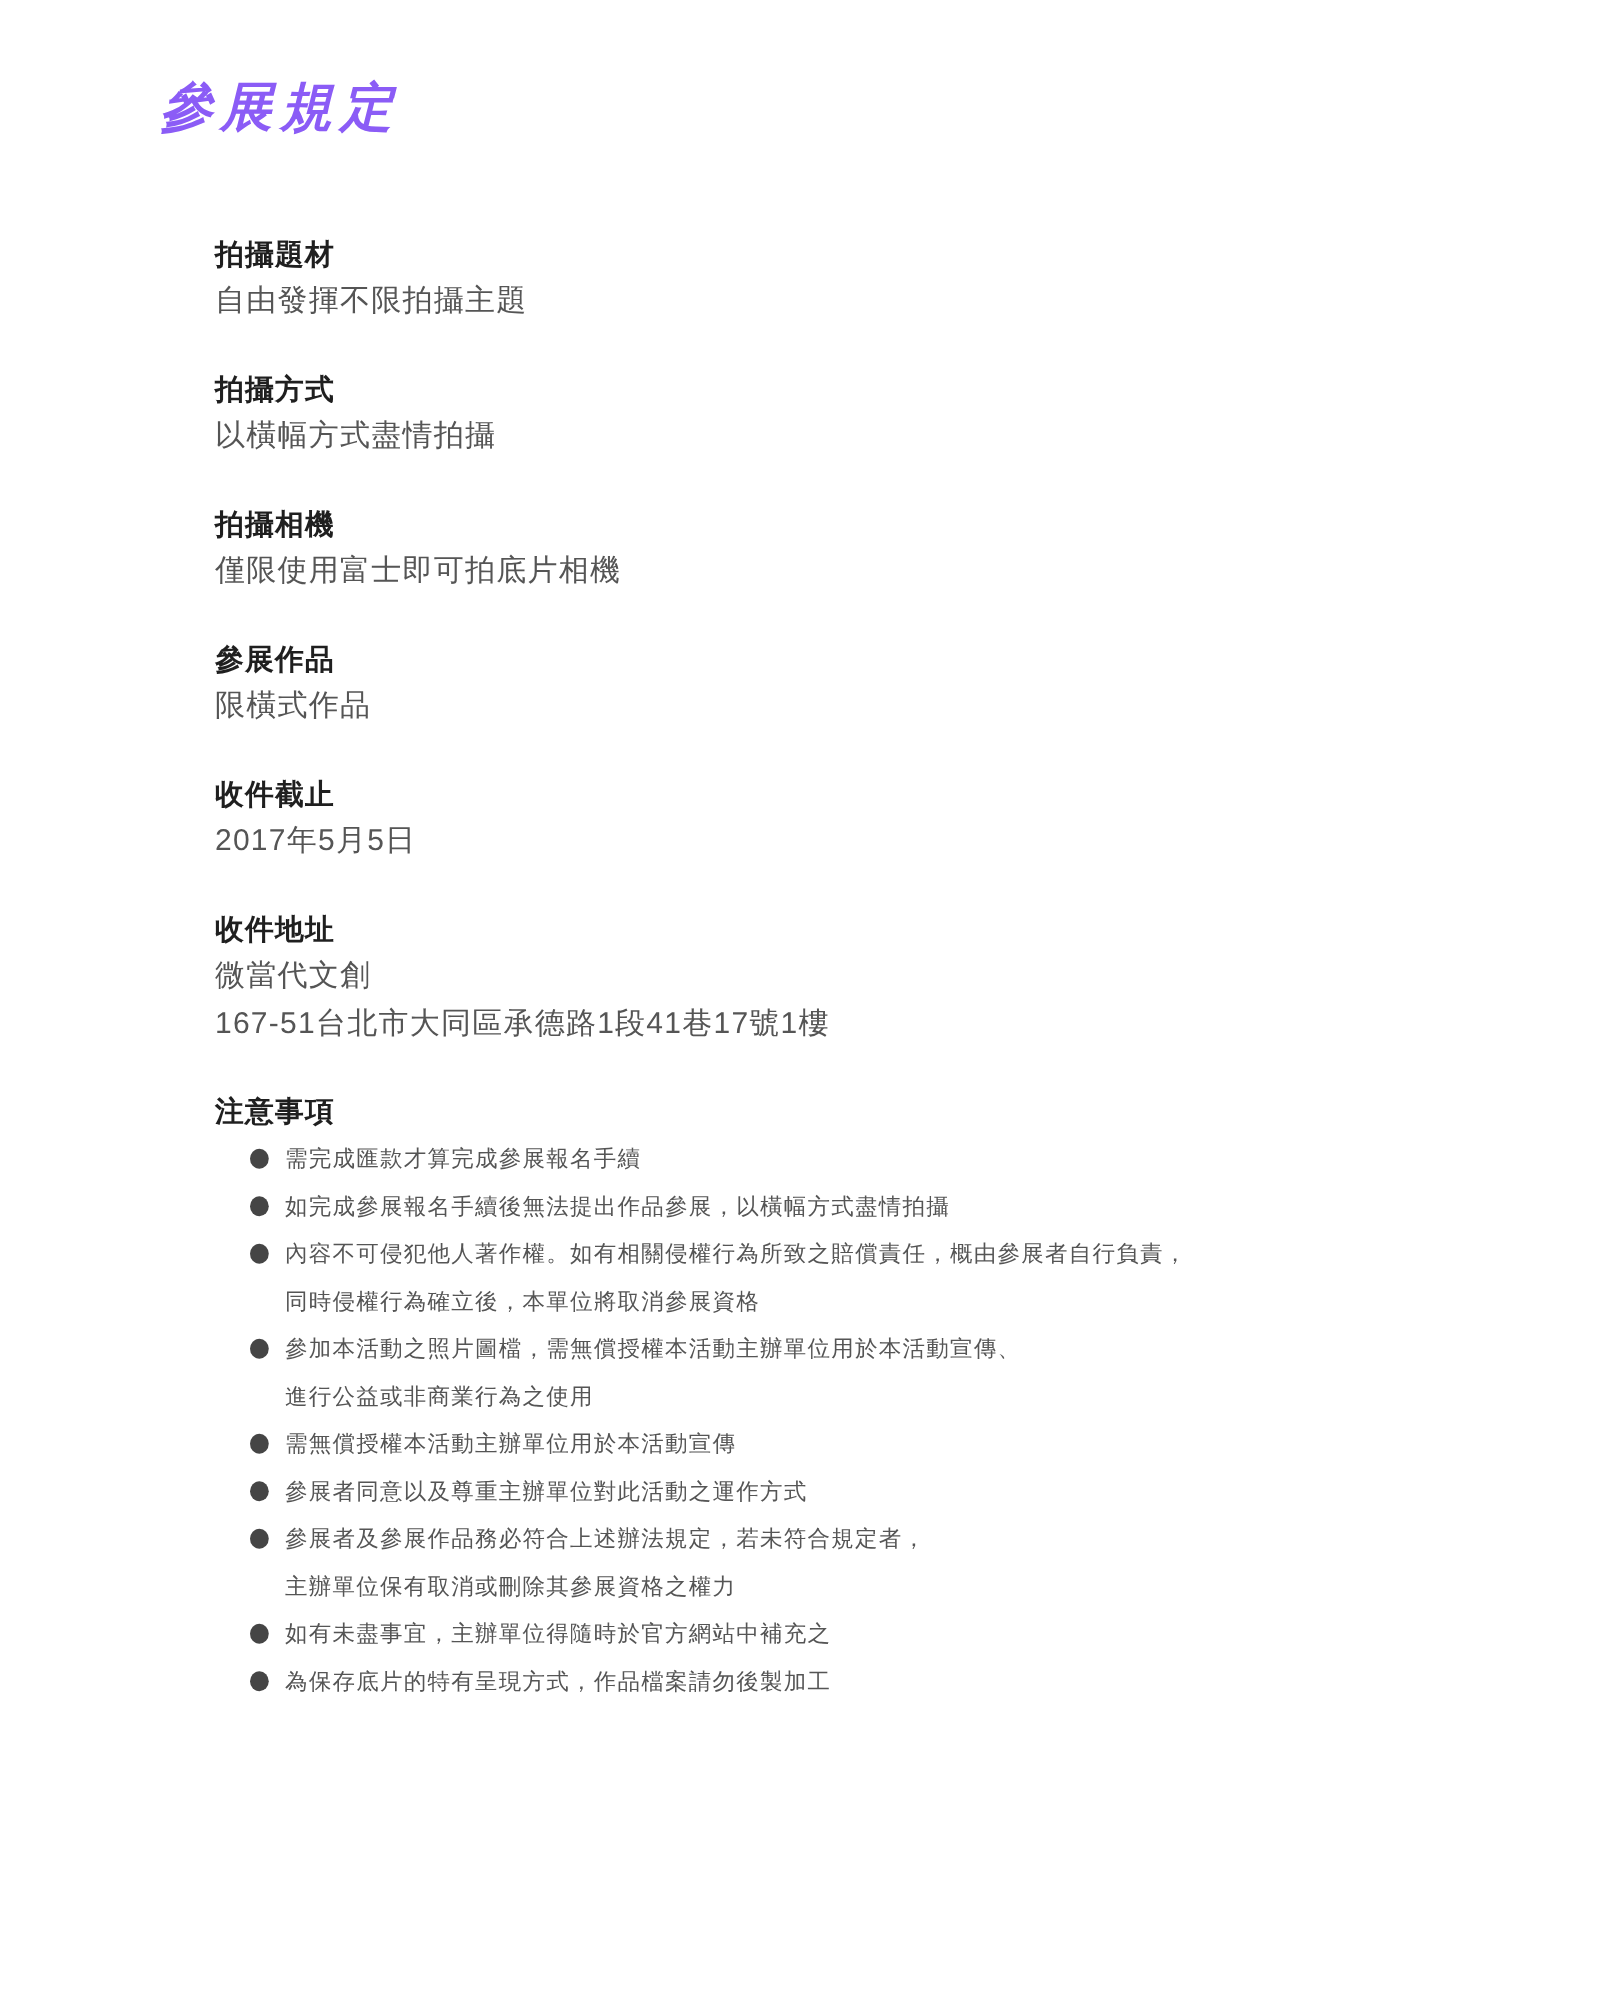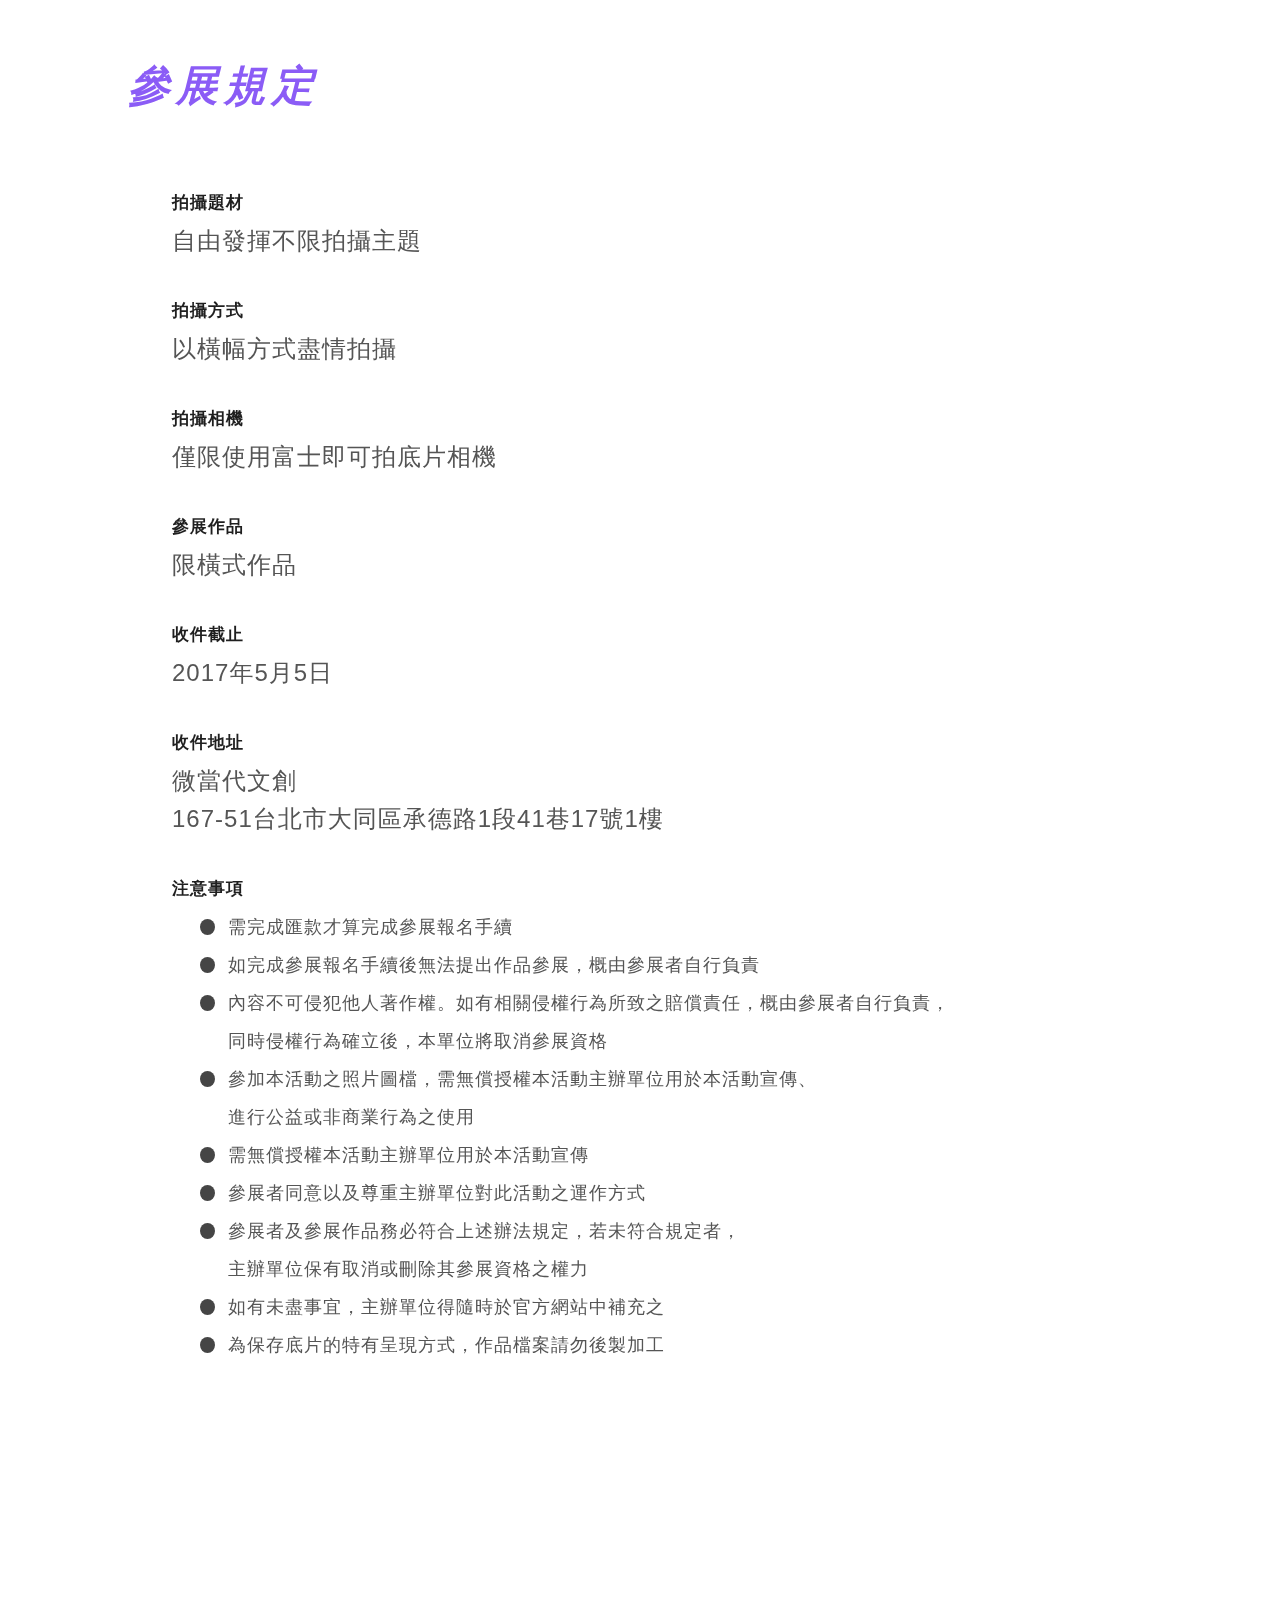--- a/index.html
+++ b/index.html
@@ -26,21 +26,21 @@
     color: #8b5cf6;
     font-style: italic;
   }
   .content {
     margin: 70px 0 0 172px;
     width: 960px;
   }
   .sec { margin-bottom: 32px; }
   .sec h2, .notes h2 {
     margin: 0;
-    font-size: 17px;
+    font-size: 23px;
     line-height: 38px;
     font-weight: 700;
     letter-spacing: 1px;
     color: #1f1f1f;
   }
   .sec .line {
     font-size: 24px;
     line-height: 38px;
     letter-spacing: 1px;
     color: #555555;
@@ -121,21 +121,21 @@
         <li>
             <span class="dot"></span>
             <span class="note-lines">
               <span class="line">需完成匯款才算完成參展報名手續</span>
               <span class="line"></span>
             </span>
           </li>
         <li>
             <span class="dot"></span>
             <span class="note-lines">
-              <span class="line">如完成參展報名手續後無法提出作品參展，概由參展者自行負責</span>
+              <span class="line">如完成參展報名手續後無法提出作品參展，以橫幅方式盡情拍攝</span>
               <span class="line"></span>
             </span>
           </li>
         <li>
             <span class="dot"></span>
             <span class="note-lines">
               <span class="line">內容不可侵犯他人著作權。如有相關侵權行為所致之賠償責任，概由參展者自行負責，</span>
               <span class="line">同時侵權行為確立後，本單位將取消參展資格</span>
             </span>
           </li>

